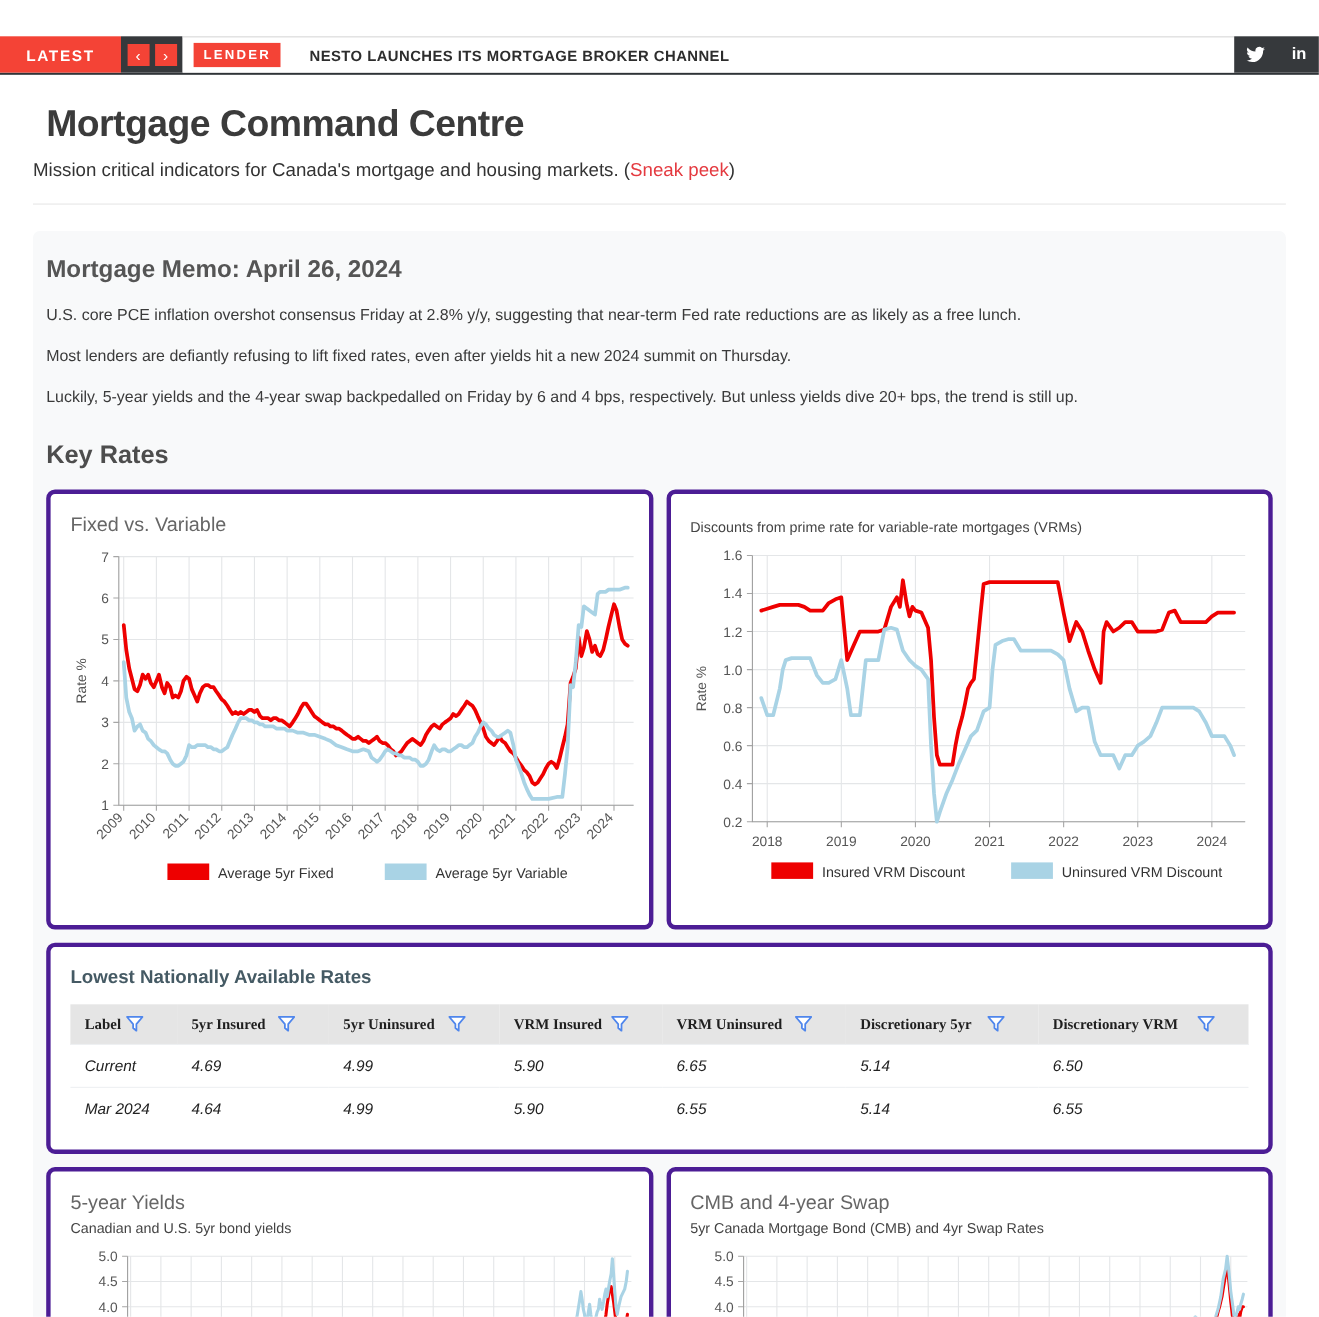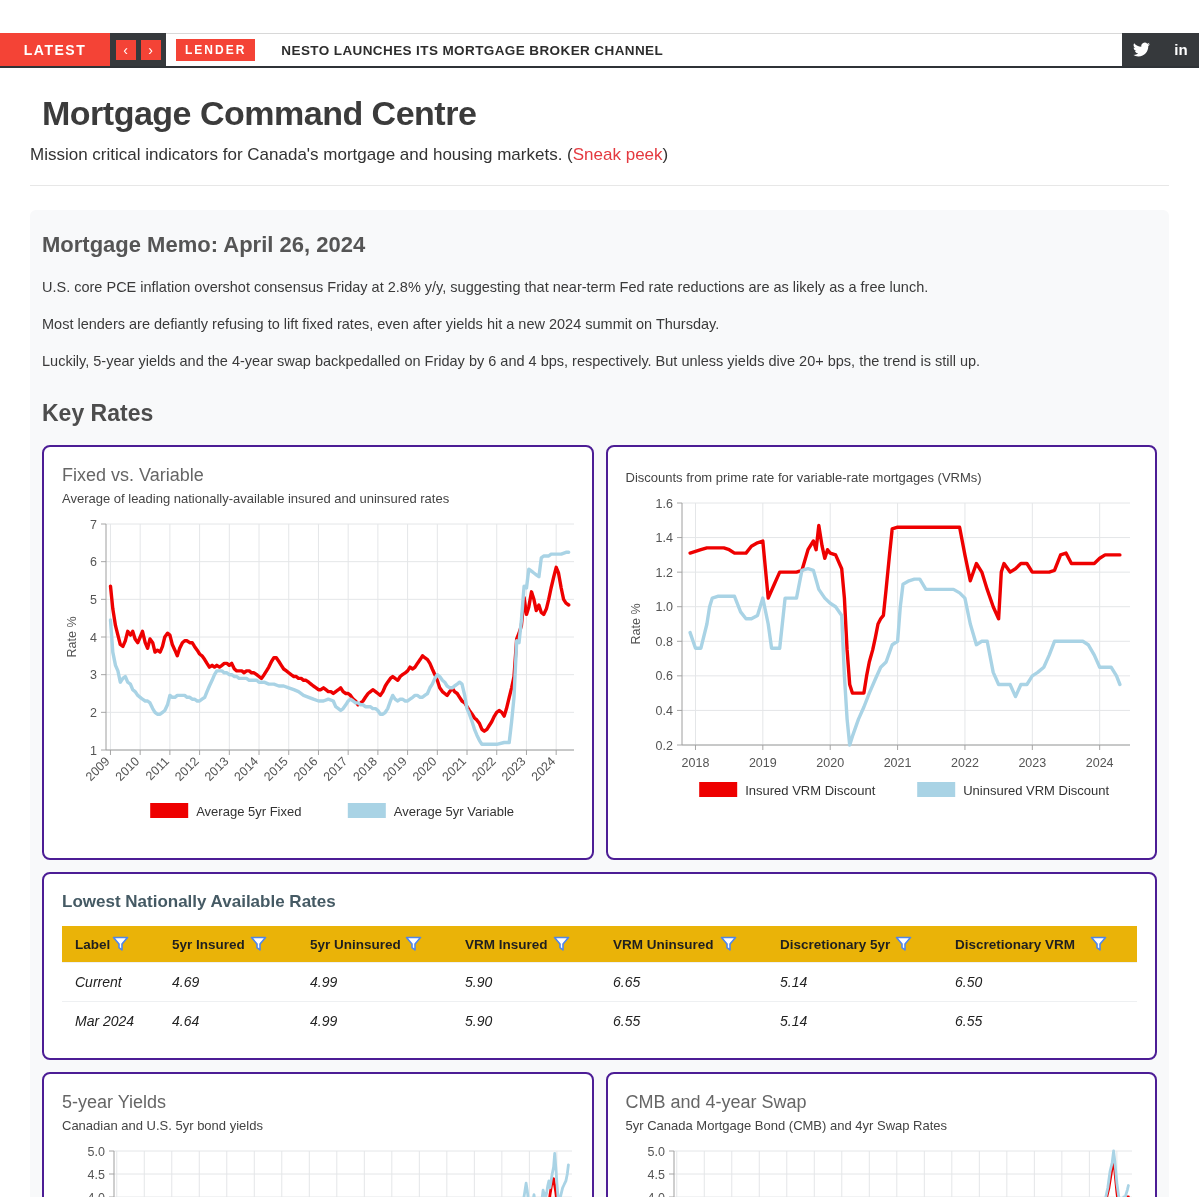--- a/index.html
+++ b/index.html
@@ -23,32 +23,32 @@
   .page-sub{margin-top:9px;font-size:17px;color:#333;}
   .page-sub a{color:#e4393f;text-decoration:none;}
   hr.div{border:none;border-top:1px solid #e7e7e7;margin:20px 30px 0;}
   
   .wrap{margin:24px 30px 0;background:#f8f9fa;border-radius:6px;padding:16px 12px 24px;}
   .memo-h{font-size:22px;font-weight:bold;color:#555;margin:6px 0 20px 0;}
   .memo p{font-size:14.5px;color:#3a3a3a;margin:0 0 19px 0;line-height:1.25;}
   .keyrates-h{font-size:23px;font-weight:bold;color:#4d4d4d;margin:30px 0 18px 0;}
   
   .grid2{display:grid;grid-template-columns:1fr 1fr;gap:12px;}
-  .card{background:#fff;border:2px solid #4c1d95;border-radius:8px;padding:18px;overflow:hidden;}
+  .card{background:#fff;border:4px solid #4c1d95;border-radius:8px;padding:18px;overflow:hidden;}
   .chart-title{font-size:18px;color:#666;}
   .chart-subtitle{font-size:13px;color:#444;margin-top:5px;}
   .chart-box{margin-top:10px;}
   .tick{font-size:12.5px;fill:#555;}
   .leg{font-size:13px;fill:#333;}
   .axlab{font-size:12.5px;fill:#555;}
   
   .table-card{margin-top:12px;}
   .table-title{font-size:17px;color:#455a64;font-weight:bold;}
   table.rates{margin-top:14px;width:100%;border-collapse:collapse;background:#fff;}
-  table.rates thead tr{background:#eab308;}
+  table.rates thead tr{background:#e5e5e5;font-family:Liberation Serif, serif;}
   table.rates th{text-align:left;padding:10px 8px 10px 13px;font-size:13.5px;color:#1f1f1f;}
   .th-inner{display:flex;align-items:center;justify-content:space-between;padding-right:22px;}
   table.rates td{padding:11px 8px 11px 13px;font-size:14px;color:#222;}
   table.rates tbody tr{border-top:1px solid #eef0f2;font-style:italic;}
   .bottom-grid{margin-top:12px;}
 </style>
 </head>
 <body>
 
 <div class="topbar">
@@ -88,21 +88,20 @@
     <p>U.S. core PCE inflation overshot consensus Friday at 2.8% y/y, suggesting that near-term Fed rate reductions are as likely as a free lunch.</p>
     <p>Most lenders are defiantly refusing to lift fixed rates, even after yields hit a new 2024 summit on Thursday.</p>
     <p>Luckily, 5-year yields and the 4-year swap backpedalled on Friday by 6 and 4 bps, respectively. But unless yields dive 20+ bps, the trend is still up.</p>
   </div>
 
   <div class="keyrates-h">Key Rates</div>
 
   <div class="grid2">
     <div class="card">
       <div class="chart-title">Fixed vs. Variable</div>
-      <div class="chart-subtitle">Average of leading nationally-available insured and uninsured rates</div>
       <div class="chart-box"><svg width="515" height="320">
             <clipPath id="clip0">
               <rect x="44" y="6" width="470" height="230"></rect>
             </clipPath>
             <line x1="44" x2="512" y1="234" y2="234" stroke="#e4e6e8" stroke-width="1"></line>
             <line x1="39" x2="44" y1="234" y2="234" stroke="#a6a6a6"></line>
             <text x="35" y="238.5" text-anchor="end" class="tick">1</text>
             <line x1="44" x2="512" y1="196.33333333333334" y2="196.33333333333334" stroke="#e4e6e8" stroke-width="1"></line>
             <line x1="39" x2="44" y1="196.33333333333334" y2="196.33333333333334" stroke="#a6a6a6"></line>
             <text x="35" y="200.83333333333334" text-anchor="end" class="tick">2</text>

